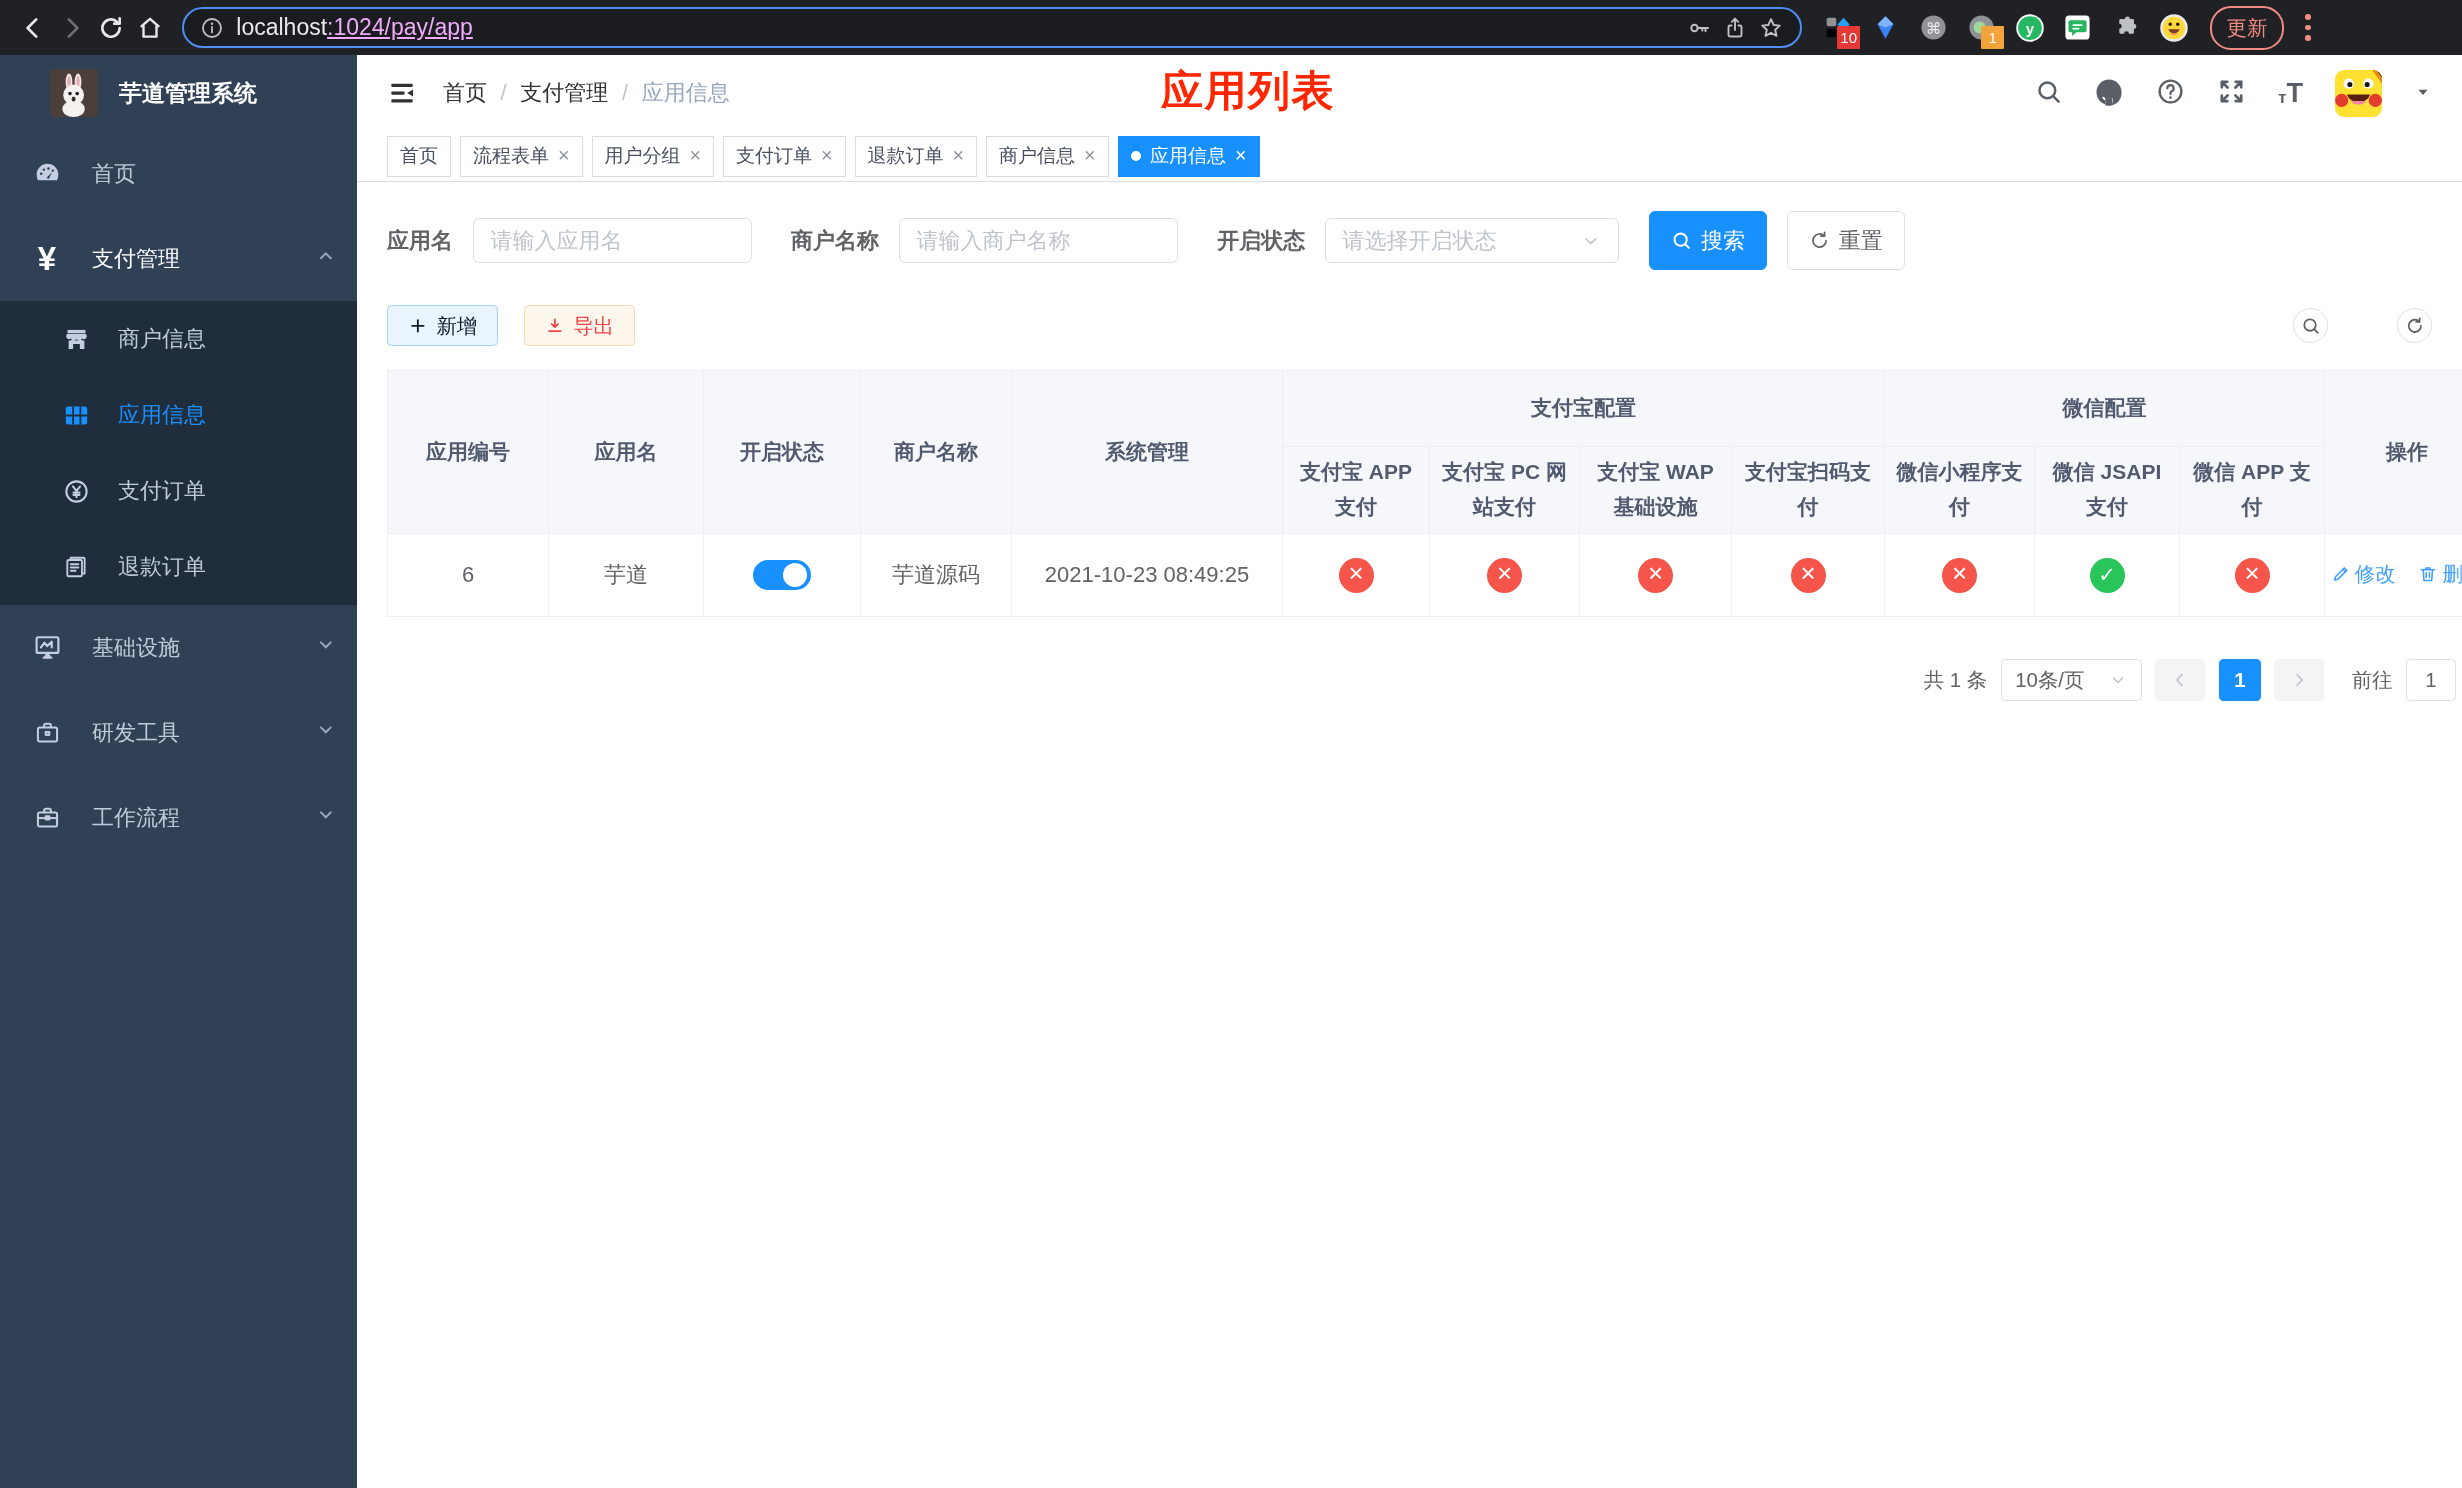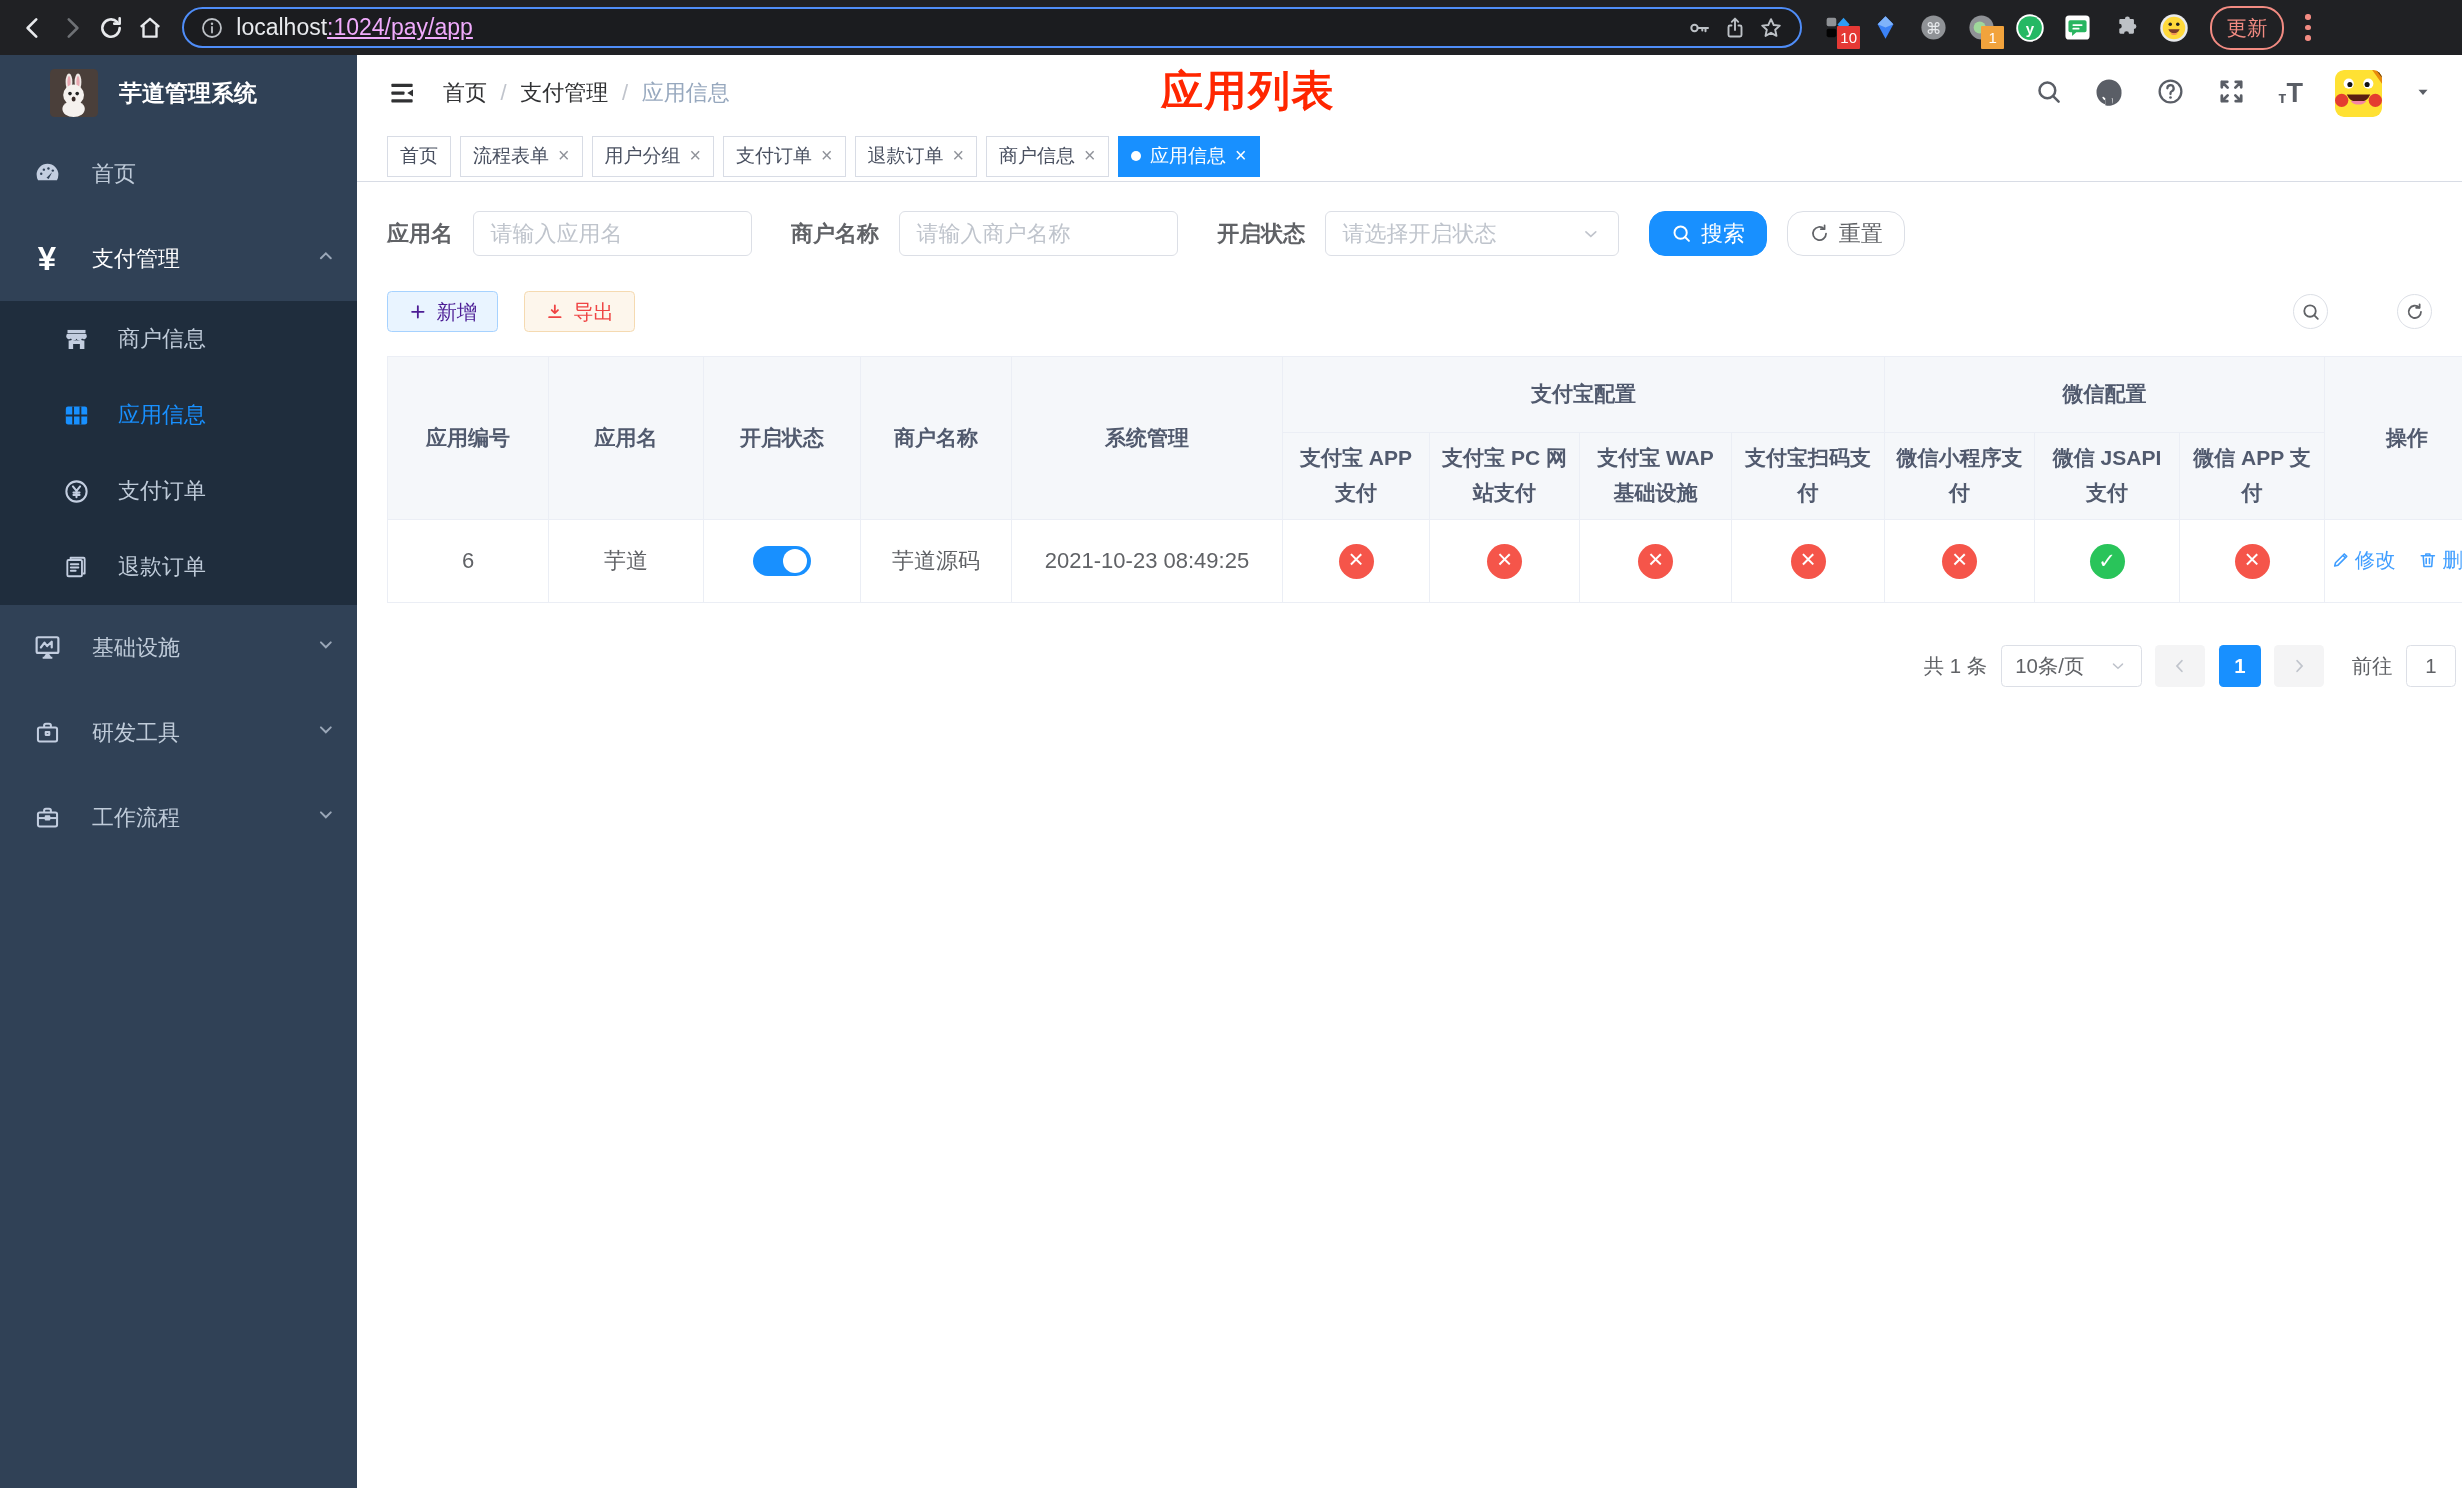--- a/index.html
+++ b/index.html
@@ -65,25 +65,25 @@
 
   
   .content { flex:1; padding:29px 30px; }
   .filter-row { display:flex; align-items:center; gap:19.7px; }
   .f-label { font-size:22px; font-weight:700; color:#606266; margin-left:19.7px; white-space:nowrap; }
   .f-label.first { margin-left:0; }
   .tinput { width:279px; height:45px; border:0.8px solid #dcdfe6; border-radius:6px; font-size:22px; color:#606266; padding:0 16.7px; outline:none; background:#fff; }
   .tinput::placeholder { color:#bfc4cc; }
   .tselect { width:294px; height:45px; border:0.8px solid #dcdfe6; border-radius:6px; display:flex; align-items:center; padding:0 16.7px; color:#bfc4cc; font-size:22px; background:#fff; }
   .tselect .sel-cav { margin-left:auto; color:#c0c4cc; display:flex; }
-  .btn { height:45px; border-radius:16px; font-size:22px; display:flex; align-items:center; gap:9px; padding:16px 21px; cursor:pointer; border:0.8px solid #dcdfe6; background:#fff; color:#606266; }
+  .btn { height:59px; border-radius:6px; font-size:22px; display:flex; align-items:center; gap:9px; padding:16px 21px; cursor:pointer; border:0.8px solid #dcdfe6; background:#fff; color:#606266; }
   .btn.primary { background:#1890ff; border-color:#1890ff; color:#fff; margin-left:10.6px; }
   .toolbar-row { margin-top:35px; display:flex; align-items:center; gap:26px; }
   .btn.sm { height:41px; font-size:20.4px; padding:0 19.7px; border-radius:4.5px; }
-  .btn.plain-blue { background:#e9f4ff; border-color:#a6d2ff; color:#4c1d95; }
+  .btn.plain-blue { background:#e9f4ff; border-color:#a6d2ff; color:#0f172a; }
   .btn.plain-yellow { background:#fdf6ec; border-color:#f5dab1; color:#ef4444; }
   .toolbar-row .tspacer { flex:1; }
   .circle-btn { width:35px; height:35px; border-radius:50%; border:0.8px solid #dcdfe6; background:#fff; color:#606266; display:flex; align-items:center; justify-content:center; cursor:pointer; }
   .mini-gap { width:16.7px; }
 
   
   table.app-table { margin-top:24px; width:2103px; border-collapse:collapse; table-layout:fixed; }
   .app-table th, .app-table td { border:0.8px solid #ebeef5; text-align:center; }
   .app-table th { background:#f5f7fa; color:#515a6e; font-size:21px; font-weight:700; line-height:1.65; padding:0 9px; }
   .app-table td { color:#606266; font-size:22px; height:83px; }

